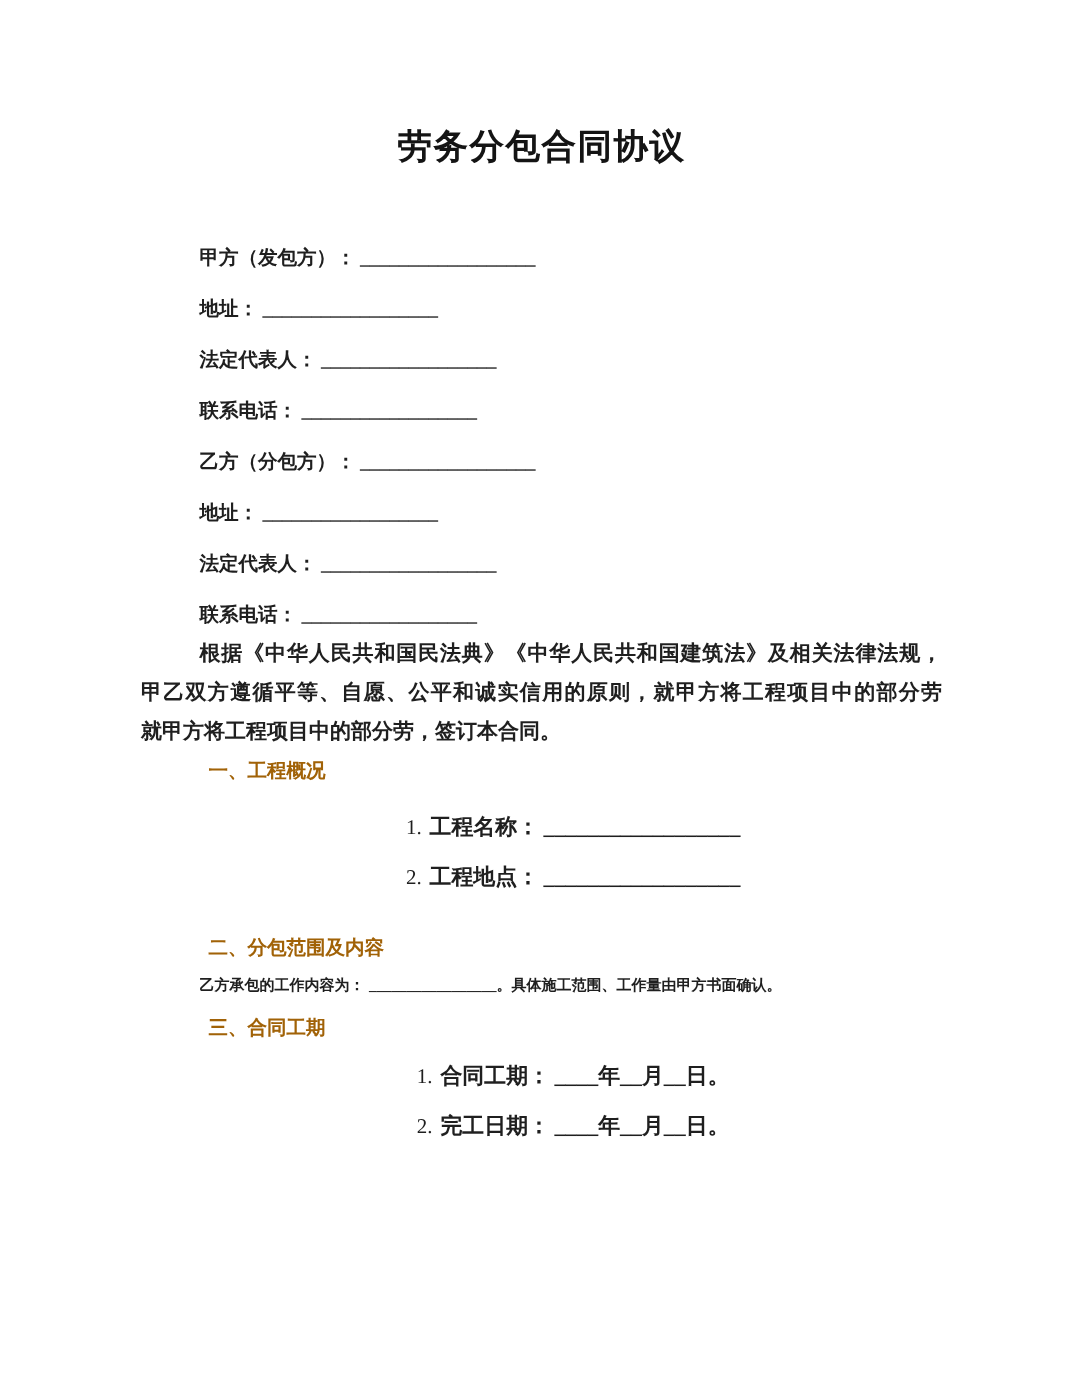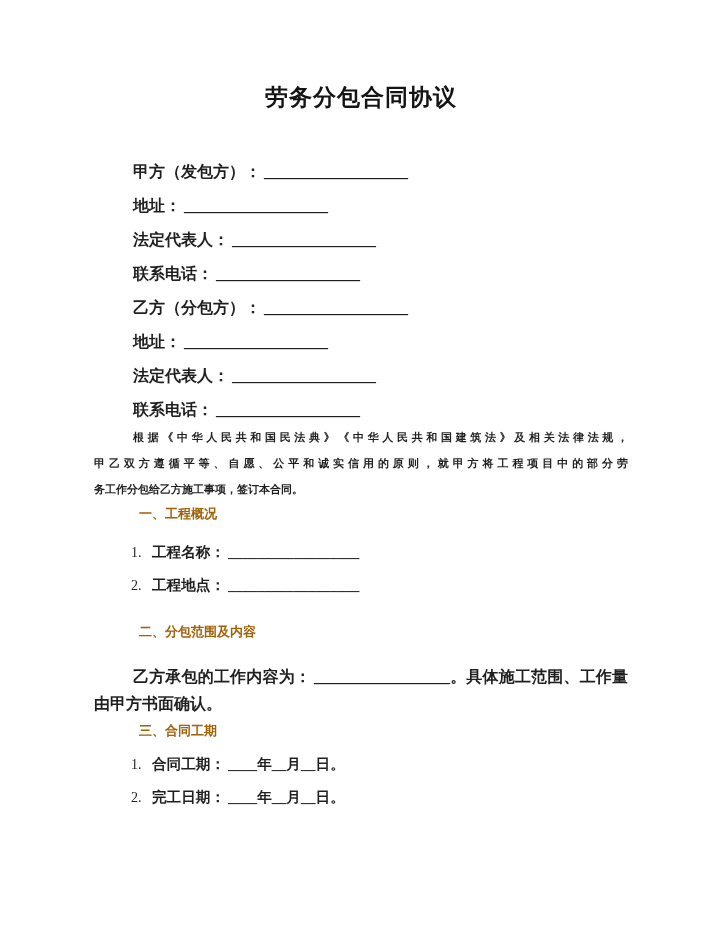--- a/index.html
+++ b/index.html
@@ -25,33 +25,33 @@
     letter-spacing: 1px;
     text-align: center;
     font-weight: 700;
     color: #141414;
   }
   .fields {
     margin-top: 49px;
     padding-left: 39px;
   }
   .frow {
-    font-size: 16px;
+    font-size: 13px;
     line-height: 21px;
     margin-bottom: 13px;
     white-space: nowrap;
   }
   .blank {
     letter-spacing: 0;
     margin-left: 3px;
     white-space: nowrap;
   }
   .preamble {
     margin-top: -9px;
-    font-size: 11px;
+    font-size: 14px;
     line-height: 26px;
   }
   .pline { text-align: justify; }
   .pline.j { text-align-last: justify; }
   .pline.ind { text-indent: 39px; }
   .sec-heading {
     margin: 0 0 0 45px;
     font-size: 13px;
     line-height: 24px;
     font-weight: 700;
@@ -60,31 +60,32 @@
   .sec-heading.s2 { margin-top: 24px; }
   .sec-heading.s3 { margin-top: 2px; font-family: Liberation Serif, serif; }
   .list { margin-top: 16px; }
   .list.l2 { margin-top: 11px; }
   .lrow {
     font-size: 14.6px;
     line-height: 21px;
     margin-bottom: 12px;
     padding-left: 37px;
     white-space: nowrap;
+    text-align: center;
   }
   .lrow:last-child { margin-bottom: 0; }
   .lnum {
     display: inline-block;
     width: 21px;
     font-weight: 400;
     font-size: 14px;
   }
   .para2 {
-    margin: 19px 0 0 0;
-    font-size: 16px;
+    margin: 0 0 0 0;
+    font-size: 10px;
     line-height: 27px;
     text-align: justify;
     text-indent: 39px;
   }
 </style>
 </head>
 <body>
 
 <div class="page">
 
@@ -113,21 +114,21 @@
       <span>法定代表人：</span><span class="blank">__________________</span>
     </div>
     <div class="frow">
       <span>联系电话：</span><span class="blank">__________________</span>
     </div>
   </div>
 
   <div class="preamble">
     <div class="pline j ind">根据《中华人民共和国民法典》《中华人民共和国建筑法》及相关法律法规，</div>
     <div class="pline j">甲乙双方遵循平等、自愿、公平和诚实信用的原则，就甲方将工程项目中的部分劳</div>
-    <div class="pline">务工作分包给乙方施工事项，签订本合同。</div>
+    <div class="pline">就甲方将工程项目中的部分劳，签订本合同。</div>
   </div>
 
   <div class="sec-heading s1">一、工程概况</div>
 
   <div class="list">
     <div class="lrow">
       <span class="lnum">1.</span><span>工程名称：</span><span class="blank">__________________</span>
     </div>
     <div class="lrow">
       <span class="lnum">2.</span><span>工程地点：</span><span class="blank">__________________</span>

